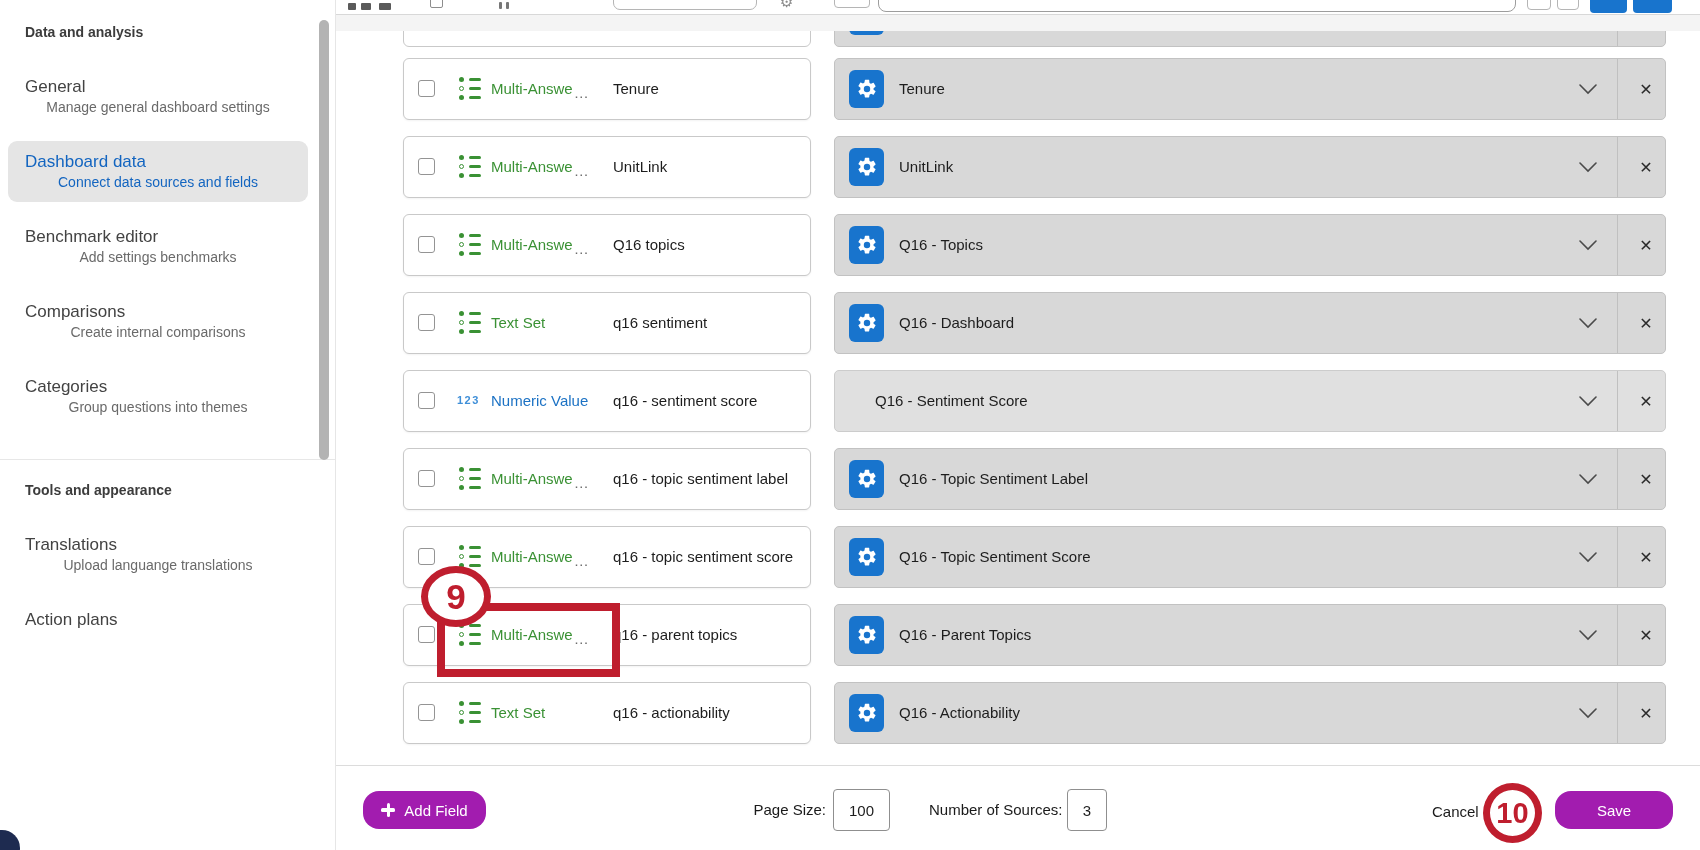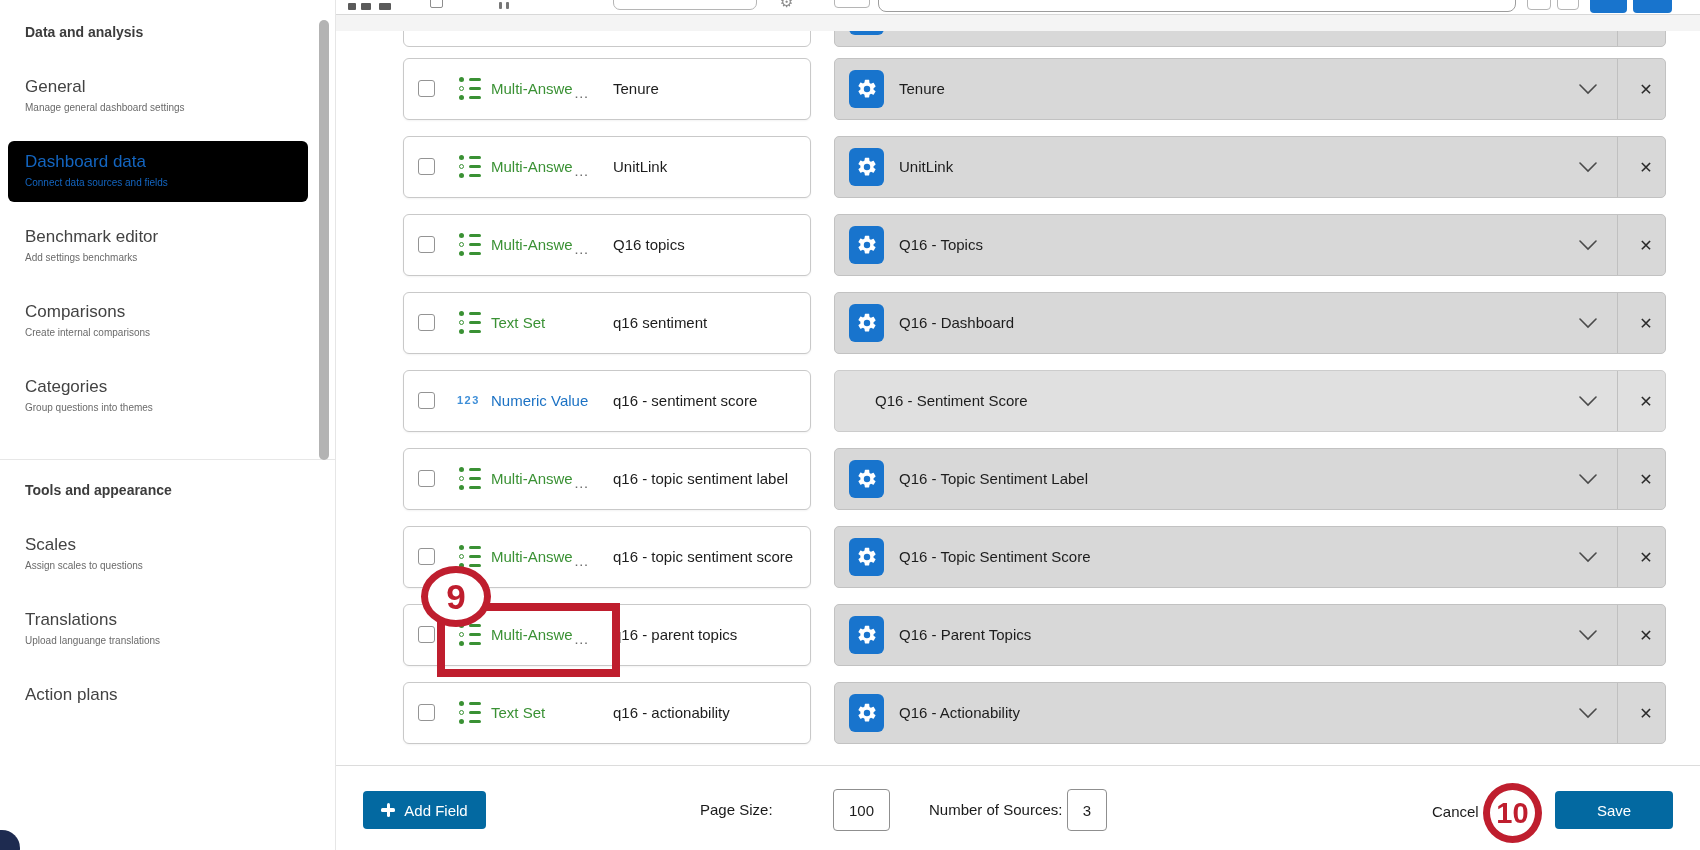--- a/index.html
+++ b/index.html
@@ -8,22 +8,22 @@
   body { font-family:"Liberation Sans","DejaVu Sans",sans-serif; color:#1d1d1d; }
   #screen { position:relative; width:1700px; height:850px; overflow:hidden; background:#fff; }
 
   
   .sidebar { position:absolute; left:0; top:0; width:336px; height:850px; background:#fff;
              border-right:1px solid #e6e6e6; z-index:40; overflow:hidden; }
   .sb-items { padding-top:22px; }
   .sb-header { margin-left:25px; font-size:14px; font-weight:bold; color:#3c3c3c; line-height:20px; margin-bottom:24px; }
   .sb-item { width:300px; margin-left:8px; margin-bottom:14px; padding:10px 17px; border-radius:6px; cursor:pointer; }
   .sb-item .sb-title { font-size:17px; color:#434343; line-height:22px; }
-  .sb-item .sb-sub { font-size:10px; color:#6a6a6a; line-height:19px; }
-  .sb-item.selected { background:#000000; }
+  .sb-item .sb-sub { font-size:14px; color:#6a6a6a; line-height:19px;text-align:center; }
+  .sb-item.selected { background:#e5e5e5;border-radius:9px; }
   .sb-item.selected .sb-title, .sb-item.selected .sb-sub { color:#1365c0; }
   .sb-divider { height:1px; background:#e7e7e7; margin:32px 0 20px 0; }
   .sb-scrollbar { position:absolute; left:319px; top:20px; width:10px; height:440px; background:#b3b3b3; border-radius:5px; }
   .corner-shape { position:absolute; left:-16px; bottom:-16px; width:36px; height:36px; border-radius:50%; background:#1e2b50; }
 
   
   .toolbar { position:absolute; left:0; top:0; width:1700px; height:15px; background:#fff;
              border-bottom:1px solid #d8d8d8; overflow:hidden; z-index:30; }
   .tb-frag { position:absolute; background:#fff; border:1px solid #b5b5b5; }
   .tb-mark { position:absolute; background:#5a5a5a; border-radius:1px; }
@@ -59,29 +59,29 @@
   .row-right.no-gear .mapped-label { left:40px; }
   .chev { position:absolute; left:743px; top:50%; margin-top:-6px; width:20px; height:12px;
           background:none; border:none; cursor:pointer; padding:0; }
   .vdivider { position:absolute; left:782px; top:0; bottom:0; width:1px; background:#c0c0c0; }
   .xbtn { position:absolute; left:792px; top:0; width:38px; height:100%; background:none; border:none;
           cursor:pointer; font-size:16px; font-weight:bold; color:#2b2b2b; font-family:inherit; }
   .row-left.partial, .row-right.partial { box-shadow:none; }
 
   
   .footer-divider { position:absolute; left:336px; top:765px; width:1364px; height:1px; background:#dcdcdc; }
-  .btn-primary { position:absolute; background:#0369a1; color:#fff; border:none; border-radius:4px;
+  .btn-primary { position:absolute; background:#a21caf; color:#fff; border:none; border-radius:16px;
                  font-size:15px; font-family:inherit; cursor:pointer; display:flex; align-items:center; justify-content:center; }
   #add-field { left:363px; top:791px; width:123px; height:38px; gap:9px; }
   #save-btn { left:1555px; top:791px; width:118px; height:38px; }
   .plus-icon { width:14px; height:14px; position:relative; }
   .plus-icon:before { content:""; position:absolute; left:0; top:5.3px; width:14px; height:3.4px; background:#fff; border-radius:1.5px; }
   .plus-icon:after { content:""; position:absolute; left:5.3px; top:0; width:3.4px; height:14px; background:#fff; border-radius:1.5px; }
   .footer-label { position:absolute; font-size:15px; color:#1a1a1a; line-height:16px; top:802px; white-space:nowrap; }
-  #page-size-label { left:700px; width:126px; }
+  #page-size-label { left:700px; width:126px; text-align:right; }
   #num-sources-label { left:929px; }
   .footer-input { position:absolute; top:789px; height:42px; border:1px solid #8f8f8f; border-radius:4px;
                   background:#fff; text-align:center; font-size:15px; font-family:inherit; color:#1d1d1d; }
   #page-size-input { left:833px; width:57px; }
   #num-sources-input { left:1067px; width:40px; }
   #cancel-btn { position:absolute; left:1432px; top:803px; background:none; border:none; font-size:15px;
                 color:#1b1b1b; font-family:inherit; cursor:pointer; }
 
   
   .annot-rect { position:absolute; left:437px; top:603px; width:183px; height:74px;
@@ -134,24 +134,20 @@
     <div class="sb-title">Comparisons</div>
     <div class="sb-sub">Create internal comparisons</div>
   </div>
         <div class="sb-item">
     <div class="sb-title">Categories</div>
     <div class="sb-sub">Group questions into themes</div>
   </div>
         <div class="sb-divider"></div>
         <div class="sb-header">Tools and appearance</div>
         <div class="sb-item">
-    <div class="sb-title">Scales</div>
-    <div class="sb-sub">Assign scales to questions</div>
-  </div>
-        <div class="sb-item">
     <div class="sb-title">Translations</div>
     <div class="sb-sub">Upload languange translations</div>
   </div>
         <div class="sb-item">
     <div class="sb-title">Action plans</div>
     <div class="sb-sub"></div>
   </div>
       </div>
     <div class="sb-scrollbar"></div>
     <div class="corner-shape"></div>

